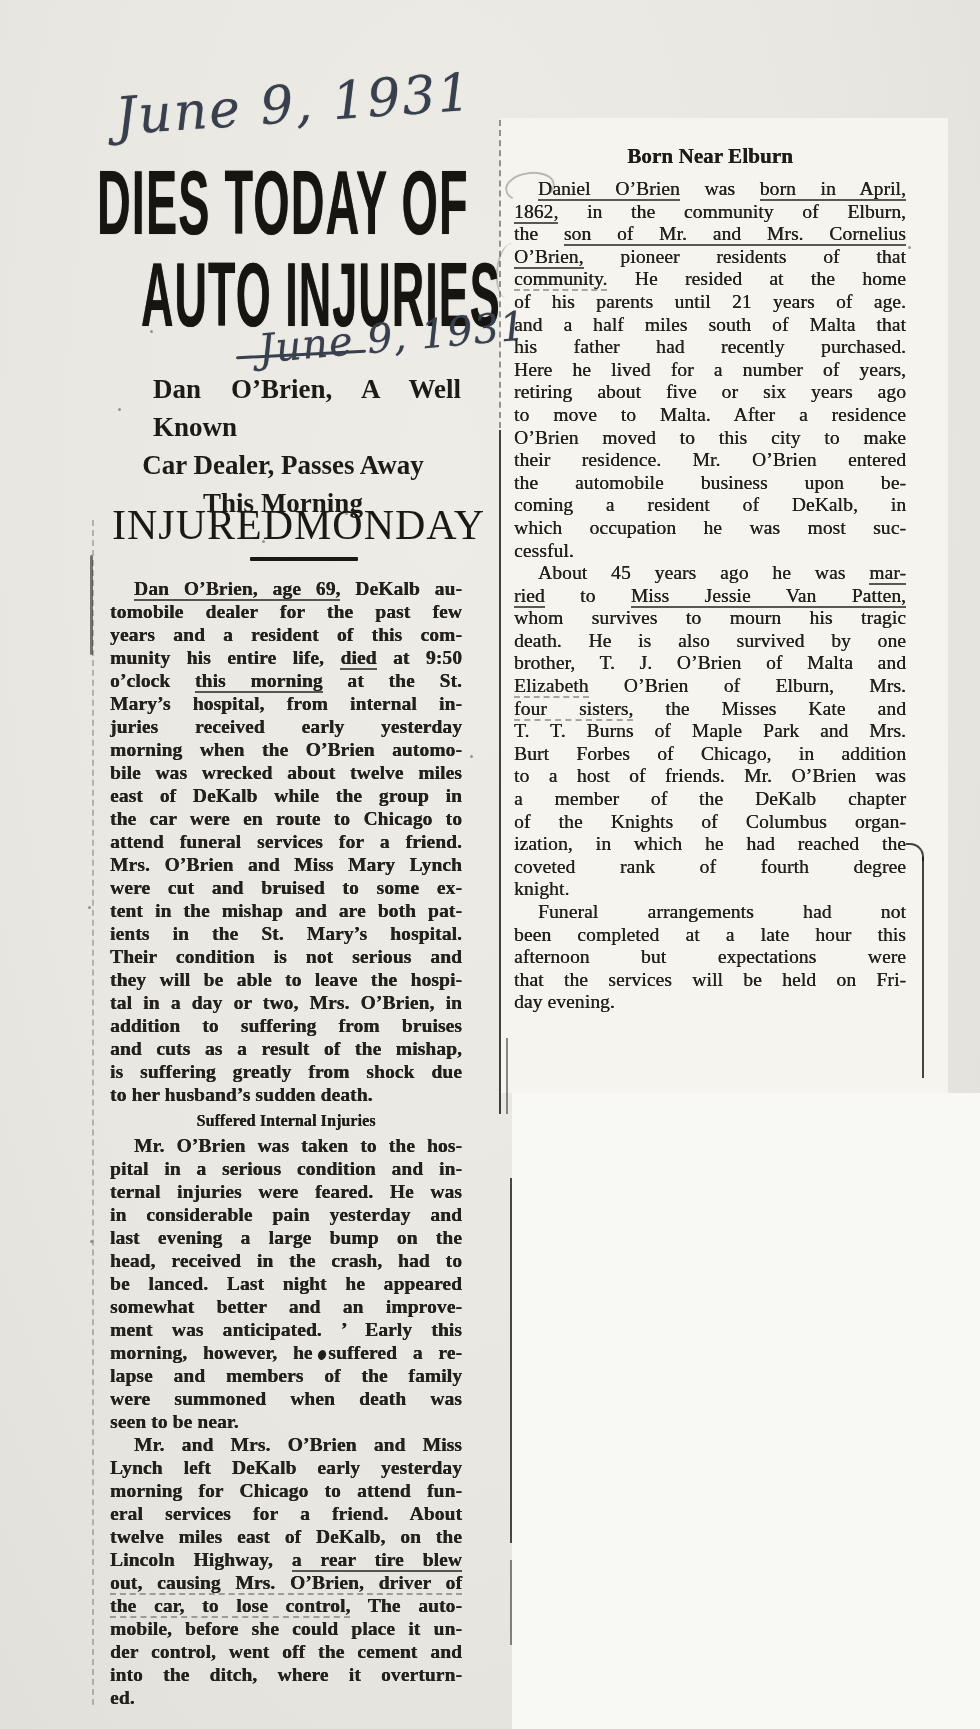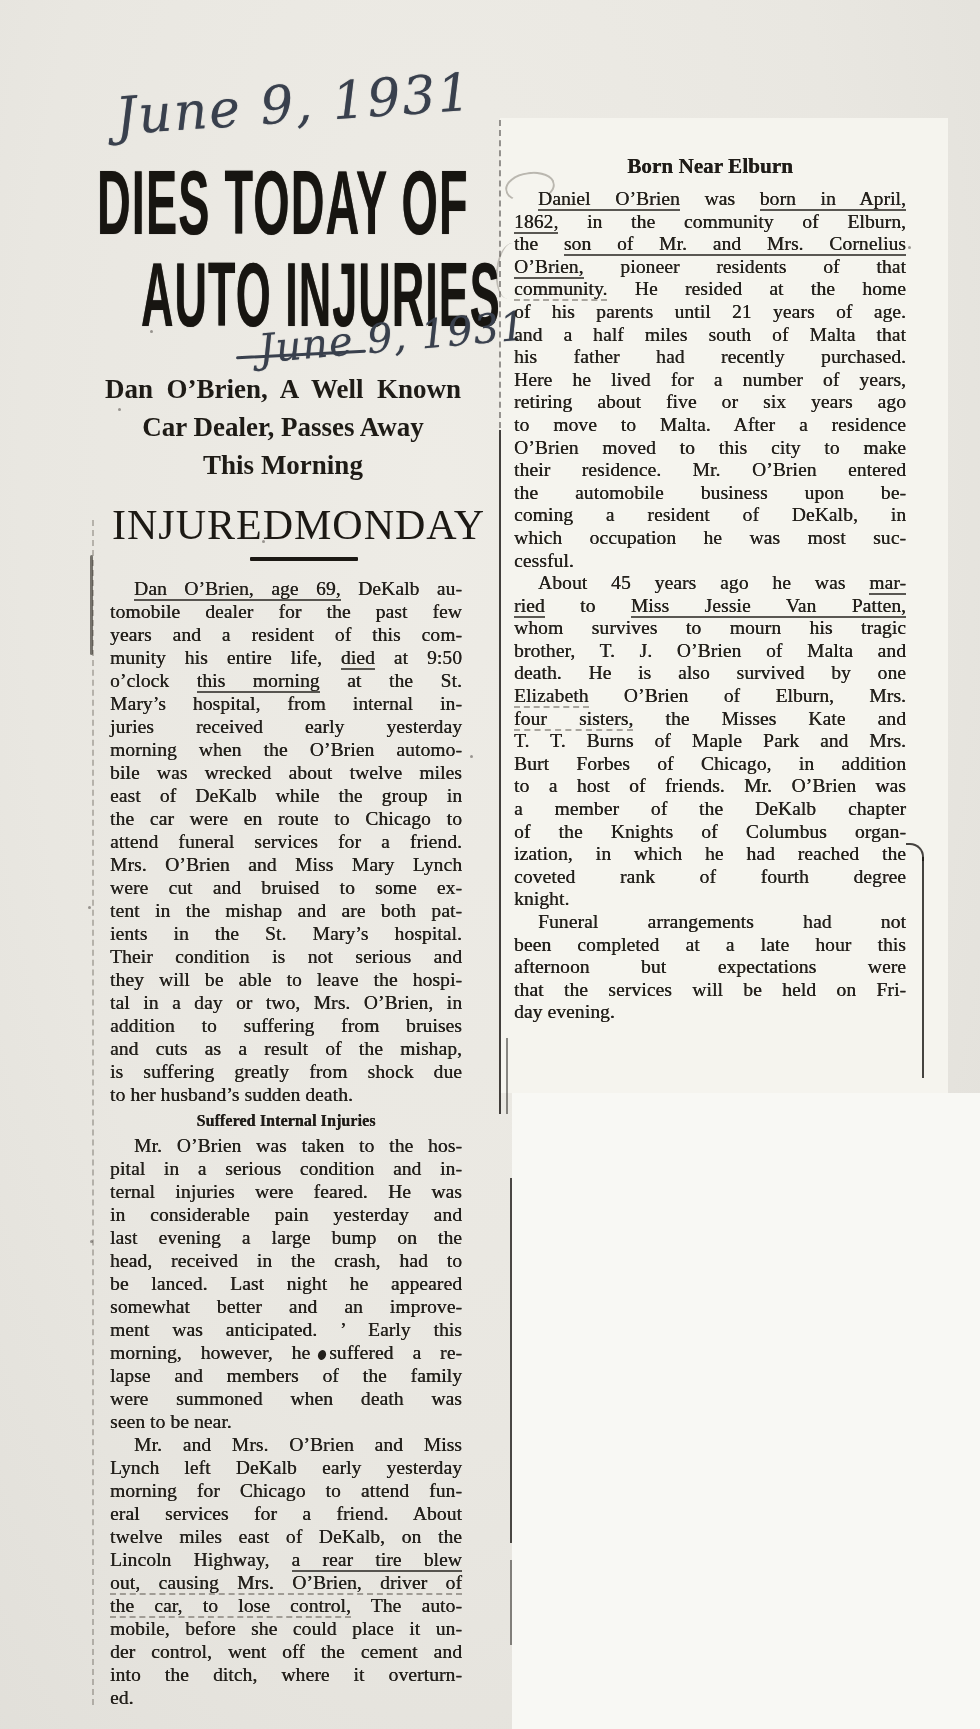--- a/index.html
+++ b/index.html
@@ -24,34 +24,34 @@
 
   
   .hl { position:absolute; font-family:"Liberation Sans", sans-serif; font-weight:700; color:#171511;
         white-space:nowrap; transform-origin:left top; line-height:1; letter-spacing:2px;
         text-shadow:0 0 1px rgba(23,21,17,.7); }
   #hl1 { left:97px;  top:158px; font-size:90px; transform:scaleX(0.52); }
   #hl2 { left:141px; top:250px; font-size:90px; transform:scaleX(0.50); }
 
   
   .deck { position:absolute; left:105px; top:370px; width:356px; font-weight:700; font-size:27px; line-height:38px; color:#1e1b16; }
-  .deck .j { text-align:justify; text-align-last:justify; }
+  .deck .j { text-align:justify; text-align-last:justify;margin-left:48px; }
   .deck .c { text-align:center; }
 
   
   .injured { position:absolute; left:112px; top:504px; width:345px; display:flex; justify-content:space-between;
              font-weight:400; font-size:42px; line-height:42px; color:#1c1914; letter-spacing:1px; }
   .head-rule { position:absolute; left:250px; top:557px; width:108px; height:4px; background:#1c1914; border-radius:1px; }
 
   
   .col { position:absolute; font-size:19.5px; letter-spacing:.1px; text-shadow:.3px 0 0 currentColor; }
   #left-col  { left:110px; top:577px;  width:352px; }
-  #right-col { left:514px; top:139px;  width:392px; }
+  #right-col { left:514px; top:129px;  width:392px; }
   .bl { text-align:justify; text-align-last:justify; overflow:visible; }
-  #left-col  .bl { height:23px;   line-height:23px; }
+  #left-col  .bl { height:23px;   line-height:23px;font-weight:bold; }
   #right-col .bl { height:22.6px; line-height:22.6px; }
   .bl.ind { padding-left:24px; }
   .bl.end { text-align-last:left; }
   .crosshead { font-weight:700; text-align:center; color:#1f1c18; box-sizing:border-box; }
   #left-col  .crosshead { height:28px; line-height:24px; padding-top:3px; font-size:16px; }
   #right-col .crosshead { height:49px; line-height:26px; padding-top:14px; font-size:21px; }
 
   
   .hu  { border-bottom:2px solid rgba(45,42,38,.78); }
   .hu2 { border-bottom:2px dashed rgba(90,84,76,.5); }
@@ -173,22 +173,22 @@
       <div class="bl">to move to Malta. After a residence</div>
       <div class="bl">O’Brien moved to this city to make</div>
       <div class="bl">their residence. Mr. O’Brien entered</div>
       <div class="bl">the automobile business upon be-</div>
       <div class="bl">coming a resident of DeKalb, in</div>
       <div class="bl">which occupation he was most suc-</div>
       <div class="bl end">cessful.</div>
       <div class="bl ind">About 45 years ago he was <span class="hu">mar-</span></div>
       <div class="bl"><span class="hu">ried</span> to <span class="hu">Miss Jessie Van Patten,</span></div>
       <div class="bl">whom survives to mourn his tragic</div>
+      <div class="bl">death. He is also survived by one</div>
       <div class="bl">brother, T. J. O’Brien of Malta and</div>
-      <div class="bl">death. He is also survived by one</div>
       <div class="bl"><span class="hu2">Elizabeth</span> O’Brien of Elburn, Mrs.</div>
       <div class="bl"><span class="hu2">four sisters,</span> the Misses Kate and</div>
       <div class="bl">T. T. Burns of Maple Park and Mrs.</div>
       <div class="bl">Burt Forbes of Chicago, in addition</div>
       <div class="bl">to a host of friends. Mr. O’Brien was</div>
       <div class="bl">a member of the DeKalb chapter</div>
       <div class="bl">of the Knights of Columbus organ-</div>
       <div class="bl">ization, in which he had reached the</div>
       <div class="bl">coveted rank of fourth degree</div>
       <div class="bl end">knight.</div>

